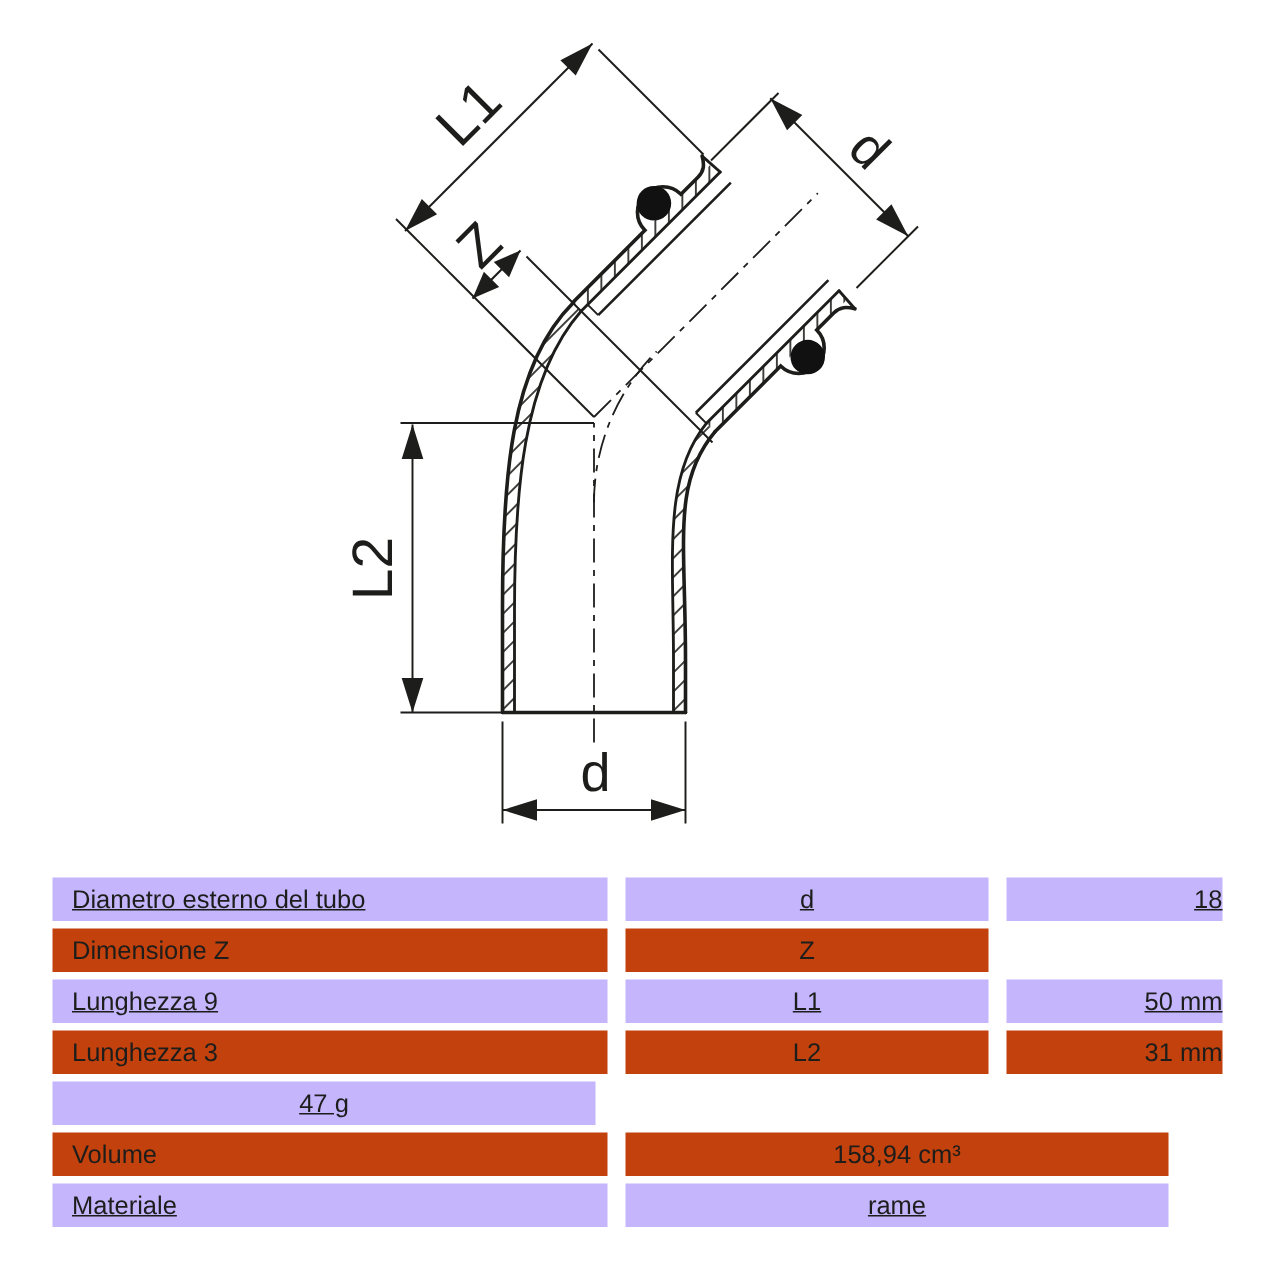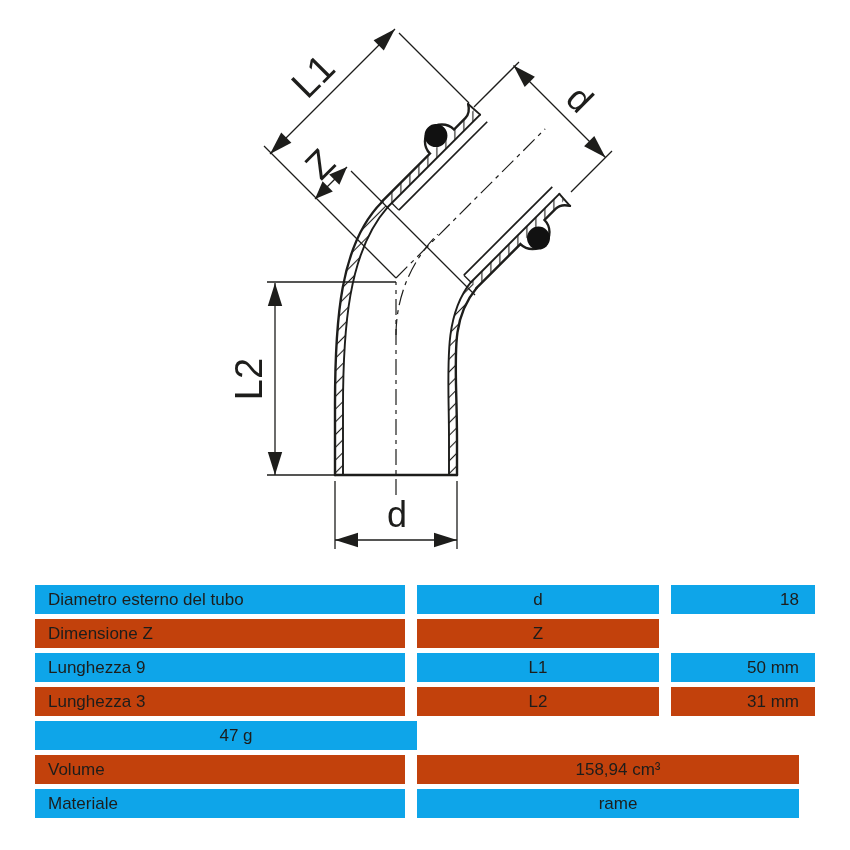--- a/index.html
+++ b/index.html
@@ -21,23 +21,23 @@
   .dimtext.small{font-size:36px;}
   .hatchband{fill:url(#hatch);stroke:none;}
   .oring{fill:#111111;stroke:none;}
 
   
   .spec-table{position:absolute;left:35px;top:585px;width:780px;}
   .trow{display:flex;height:29px;margin-bottom:5px;}
   .cell{display:flex;align-items:center;font-size:17px;color:#1d1d1b;}
   .c1{width:370px;padding-left:13px;margin-right:12px;box-sizing:border-box;}
   .c2{width:242px;justify-content:center;margin-right:12px;}
-  .c3{width:144px;justify-content:flex-end;padding-right:16px;box-sizing:border-box;}
-  .c2m{width:362px;justify-content:center;padding-left:20px;}
-  .dark .cell{background:#0ea5e9;}
+  .c3{width:144px;justify-content:flex-end;box-sizing:border-box;}
+  .c2m{width:362px;justify-content:center;}
+  .dark .cell{background:#c4b5fd;text-decoration:underline;}
   .light .cell{background:#c2410c;}
 </style>
 </head>
 <body>
 
 <div class="stage">
 
   <svg class="drawing" width="850" height="578" viewBox="0 0 850 578">
     <defs>
       <pattern id="hatch" patternUnits="userSpaceOnUse" width="9" height="9" patternTransform="rotate(-45)">

